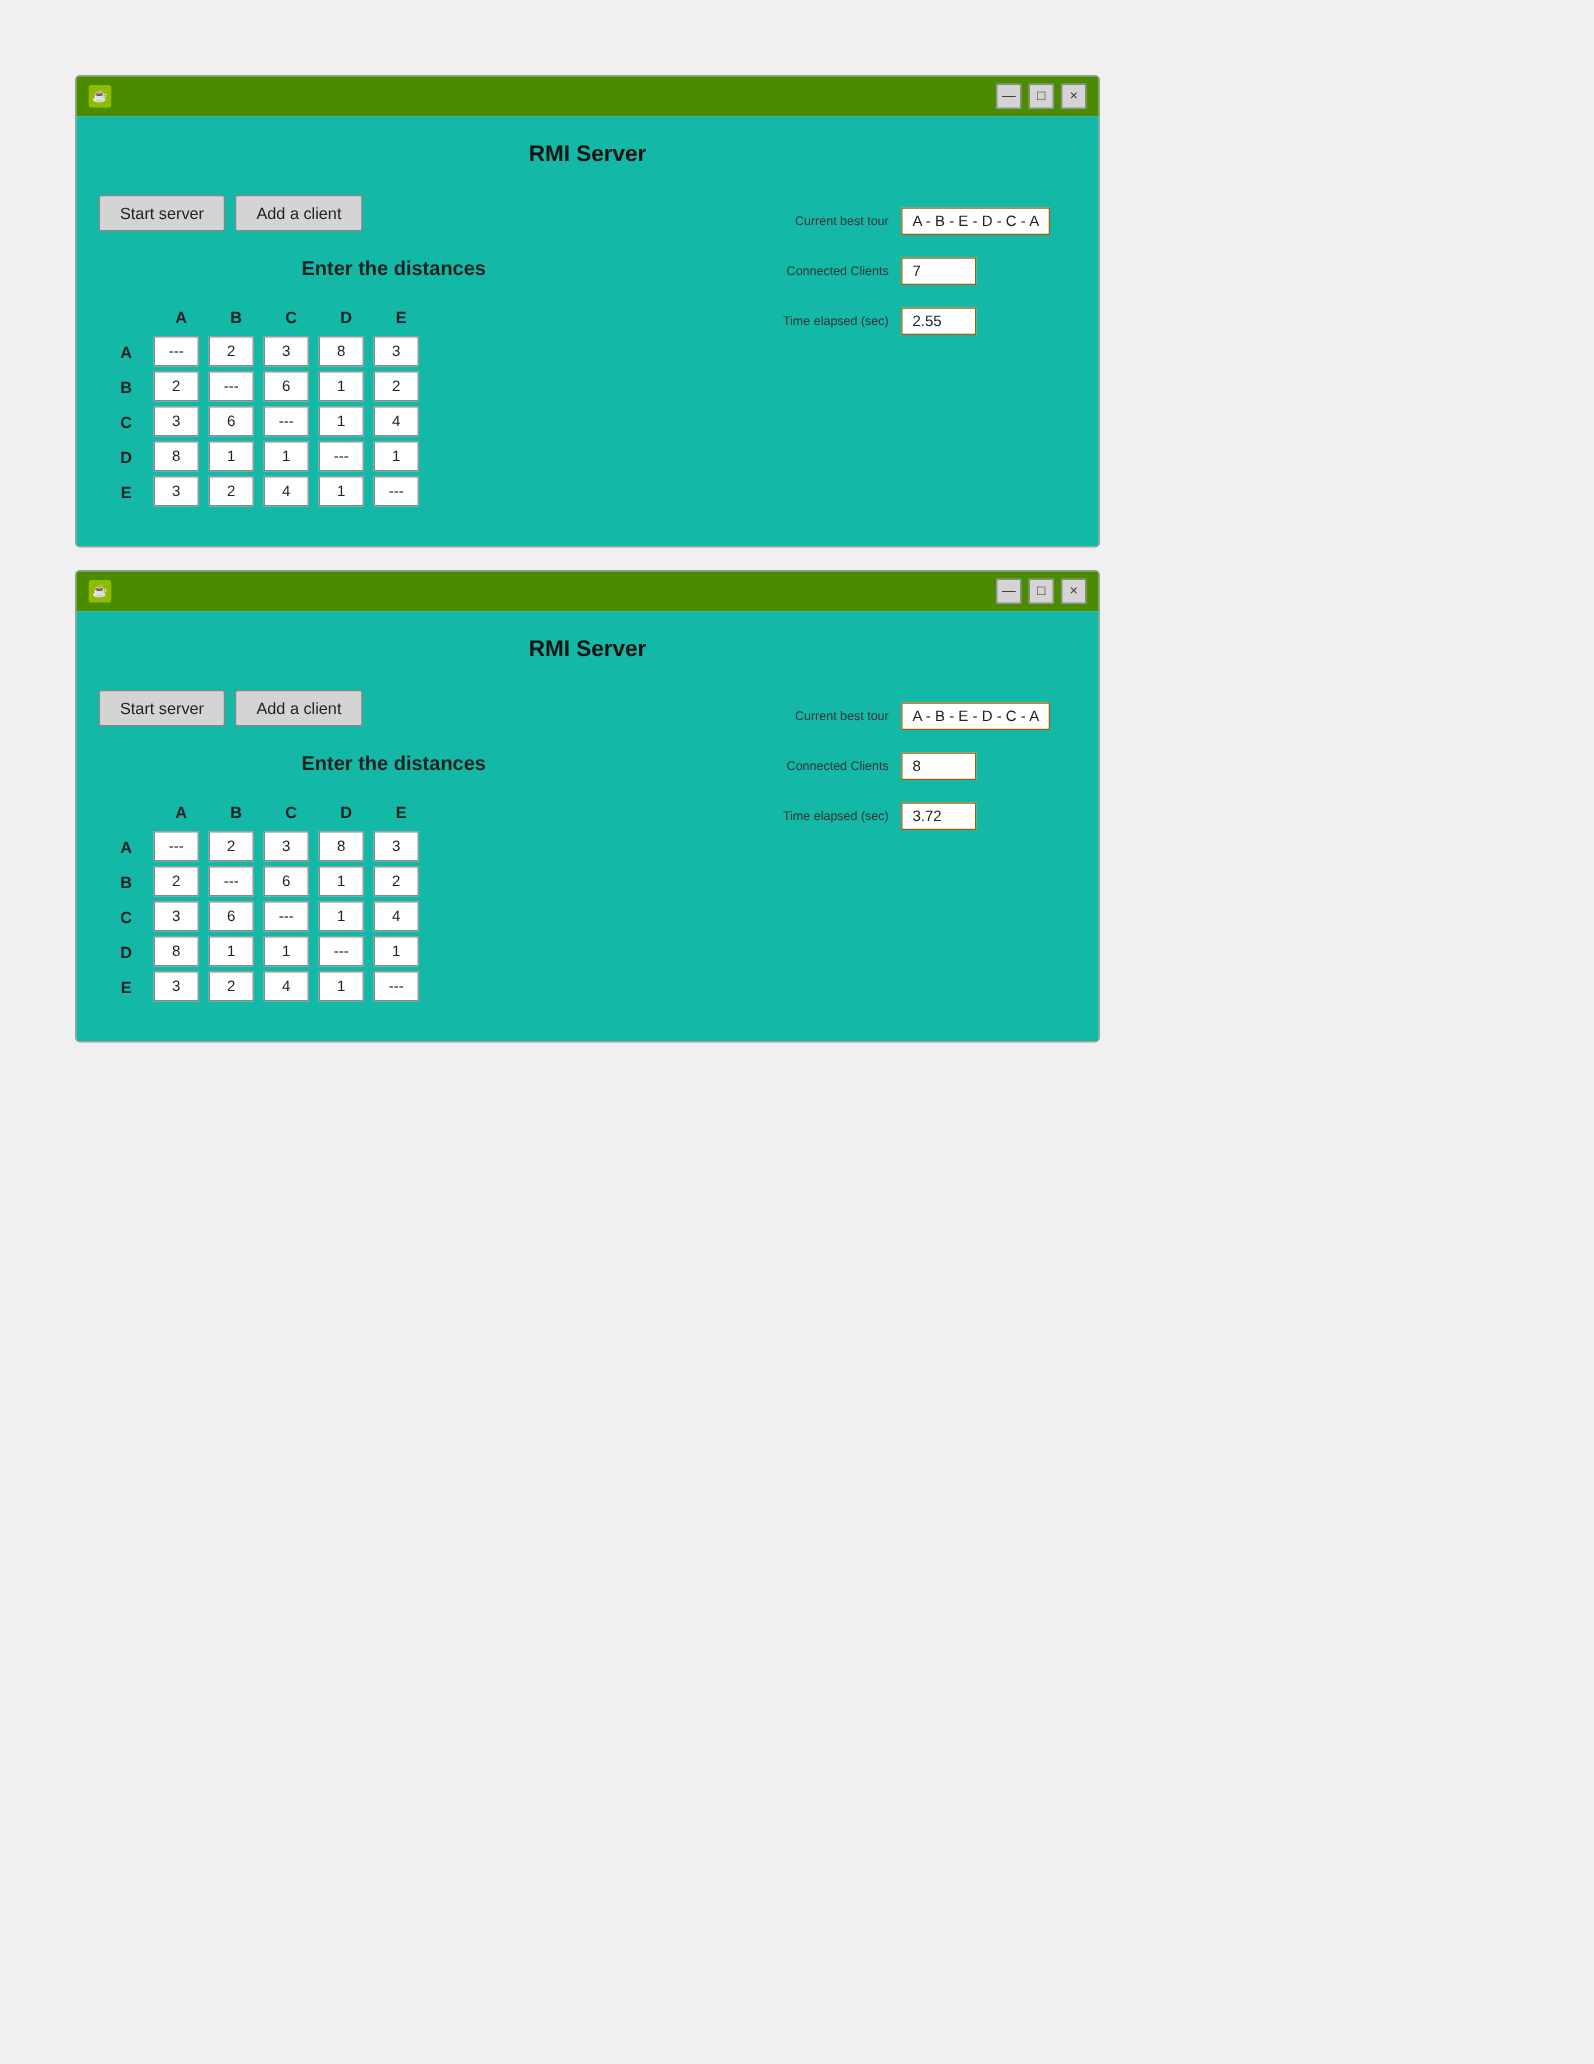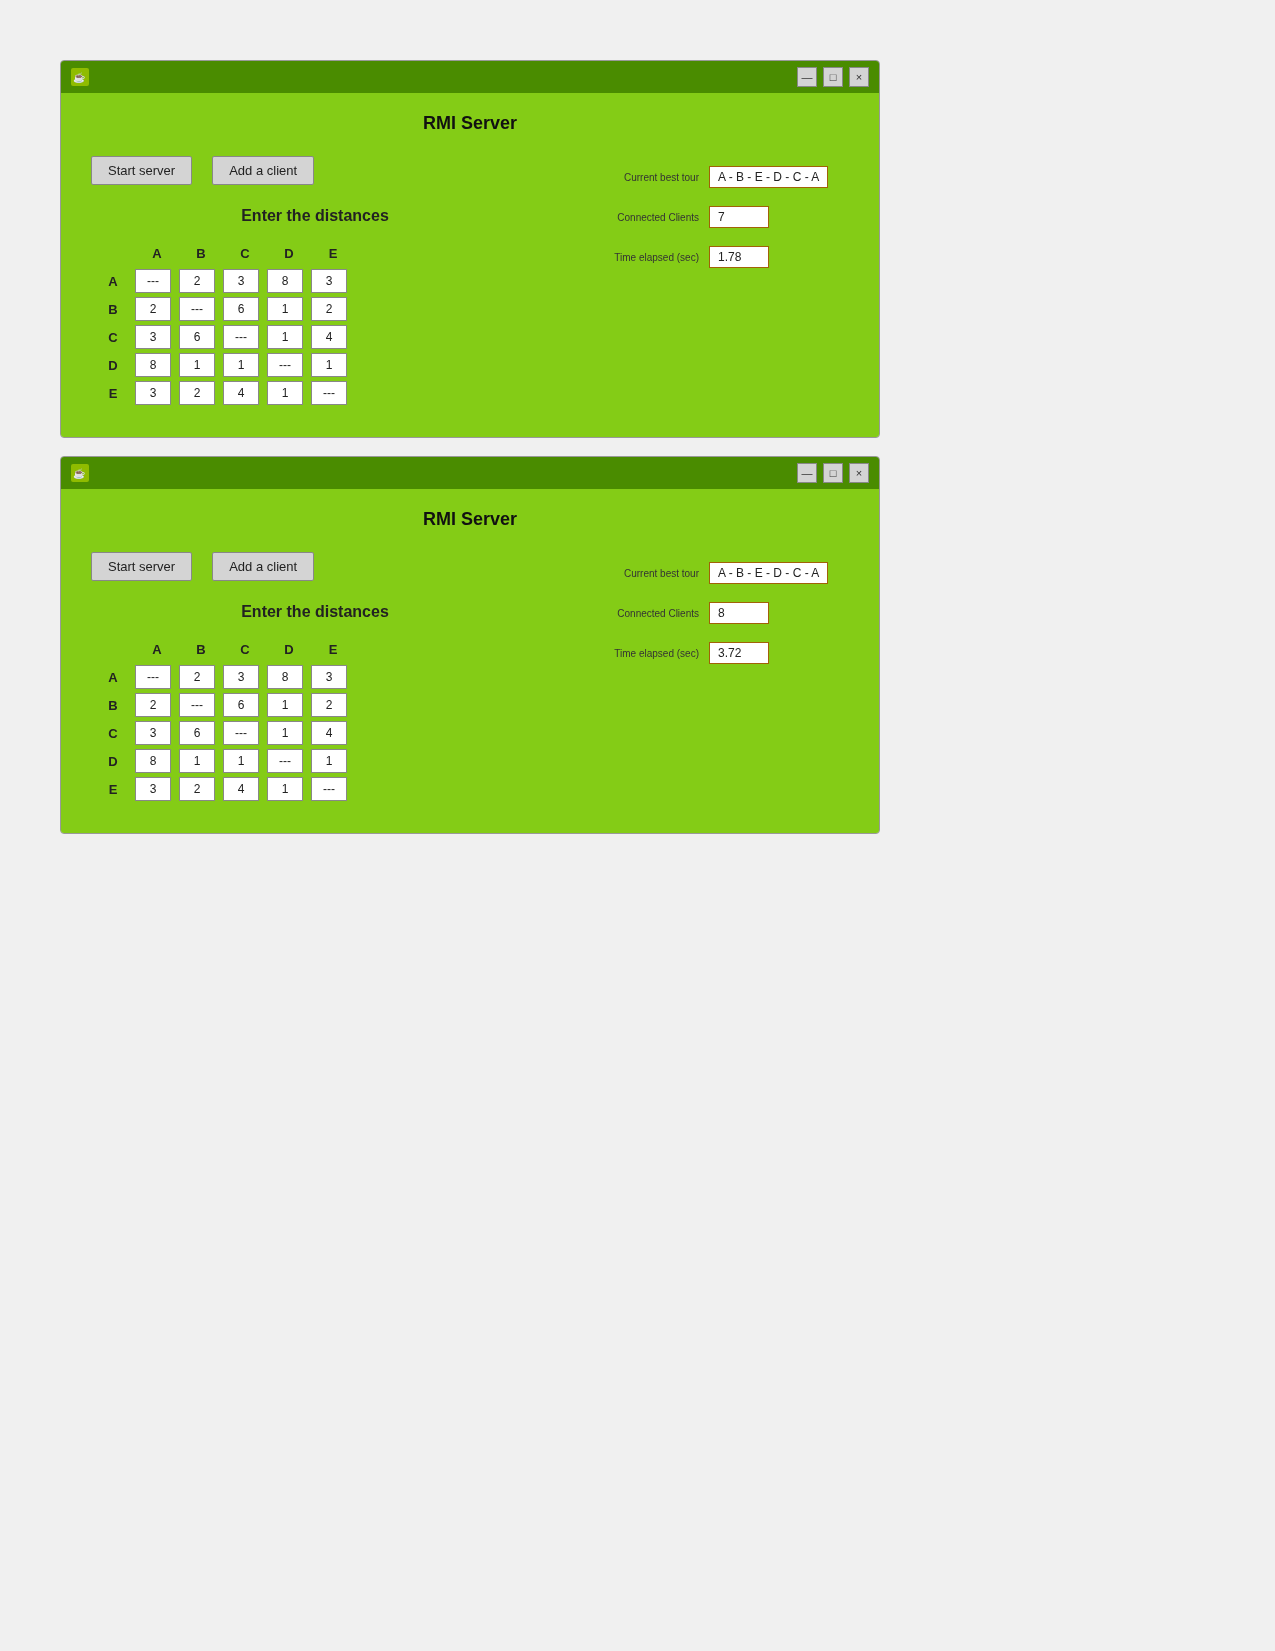--- a/index.html
+++ b/index.html
@@ -63,22 +63,22 @@
       border: 1px solid #888;
       display: flex;
       align-items: center;
       justify-content: center;
       font-size: 11px;
       cursor: pointer;
       color: #333;
     }
 
     .window-body {
-      padding: 20px 30px 30px;
-      background: #84cc16;
+      padding: 20px 18px 30px;
+      background: #14b8a6;
     }
 
     .window-title-text {
       text-align: center;
       font-size: 18px;
       font-weight: bold;
       margin-bottom: 22px;
       color: #111;
     }
 
@@ -91,21 +91,21 @@
       flex: 1;
     }
 
     .right-panel {
       width: 280px;
       padding-top: 10px;
     }
 
     .button-row {
       display: flex;
-      gap: 20px;
+      gap: 8px;
       margin-bottom: 22px;
     }
 
     .btn {
       background: #d4d4d4;
       border: 1px solid #888;
       padding: 6px 16px;
       cursor: pointer;
       font-size: 13px;
       color: #222;
@@ -317,21 +317,21 @@
             <div class="info-row">
               <div class="info-label">Current best tour</div>
               <div class="info-value info-value-wide">A - B - E - D - C - A</div>
             </div>
             <div class="info-row">
               <div class="info-label">Connected Clients</div>
               <div class="info-value">7</div>
             </div>
             <div class="info-row">
               <div class="info-label">Time elapsed (sec)</div>
-              <div class="info-value">1.78</div>
+              <div class="info-value">2.55</div>
             </div>
           </div>
         </div>
       </div>
     </div>
     <div class="window">
       <div class="title-bar">
         <div class="title-bar-icon">☕</div>
         <div class="title-bar-controls">
           <div class="title-btn">—</div>

